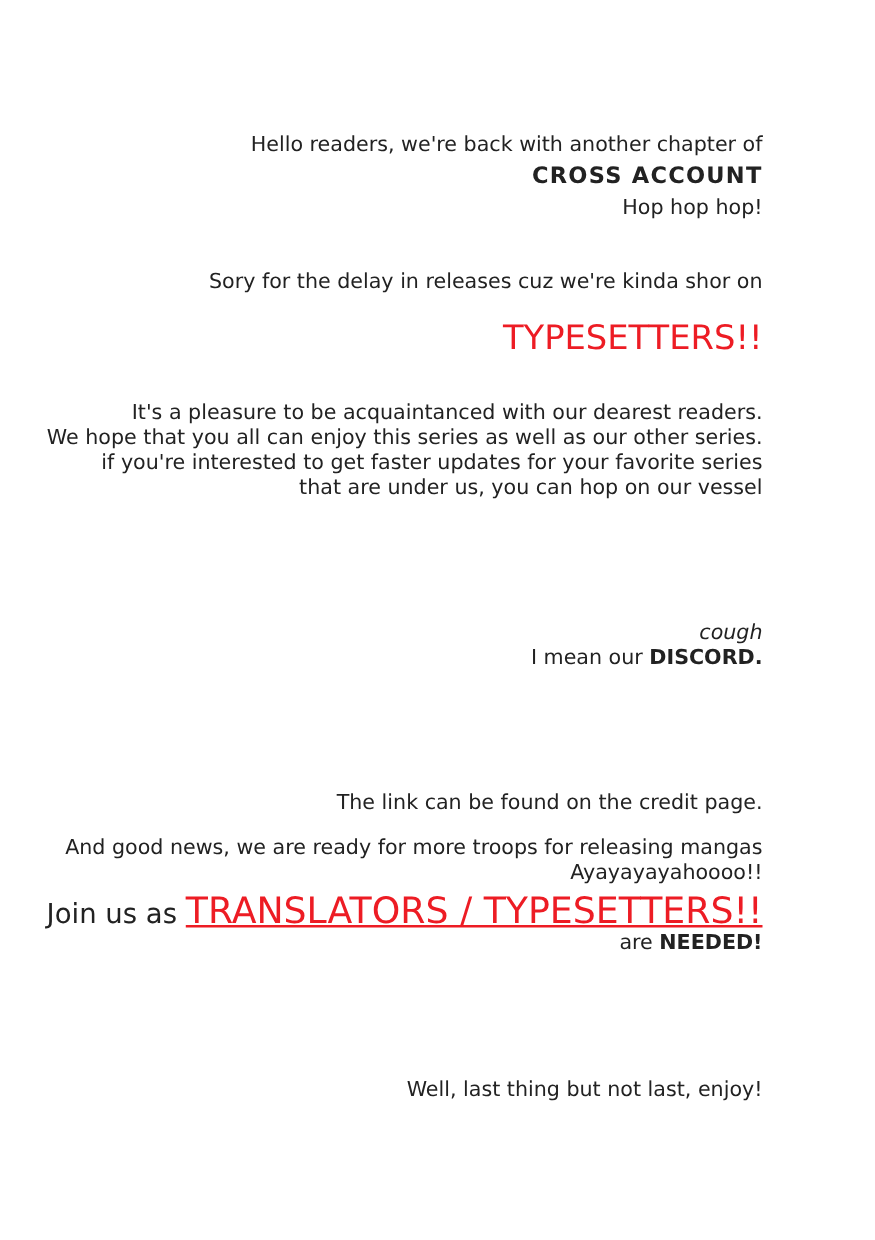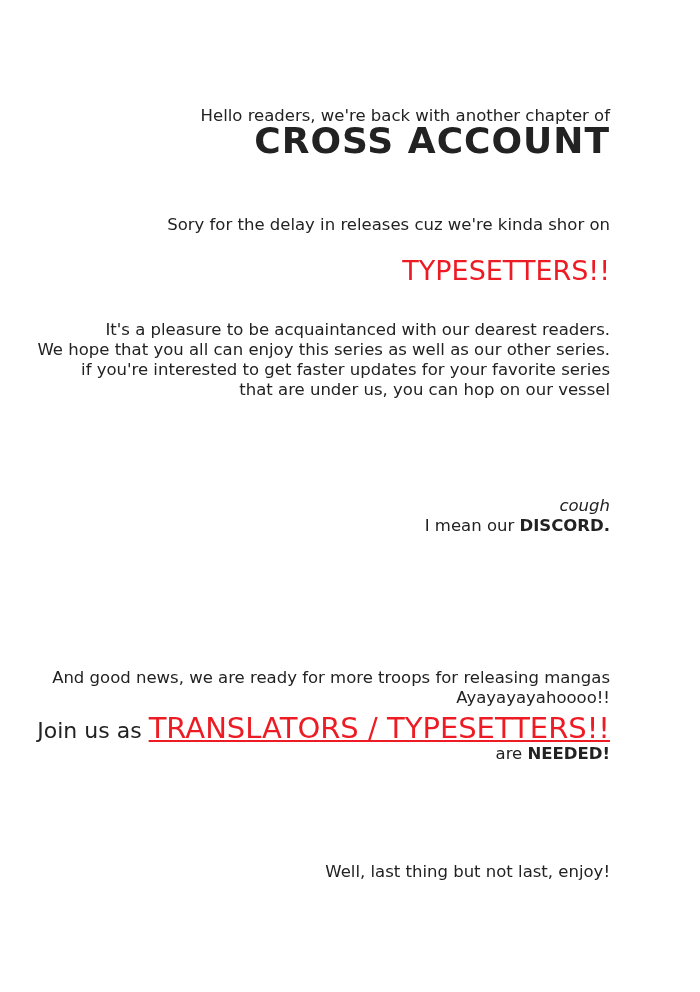--- a/index.html
+++ b/index.html
@@ -21,21 +21,21 @@
     left: 16px;
     width: 594px;
     text-align: right;
   }
   .body-line {
     font-size: 16.5px;
     line-height: 20px;
     white-space: nowrap;
   }
   .big-title {
-    font-size: 36px;
+    font-size: 18px;
     line-height: 30px;
     font-weight: 700;
     letter-spacing: 1px;
     white-space: nowrap;
   }
   .red-big {
     font-size: 27px;
     line-height: 30px;
     color: #ed1c24;
     margin-top: 21px;
@@ -67,39 +67,43 @@
   }
 </style>
 </head>
 <body>
 
 <div class="page">
 
   <div class="block" style="top:106px">
     <div class="body-line">Hello readers, we're back with another chapter of</div>
     <div class="big-title">CROSS ACCOUNT</div>
+    <div class="body-line">Hop hop hop!</div>
   </div>
 
   <div class="block" style="top:215px">
     <div class="body-line">Sory for the delay in releases cuz we're kinda shor on</div>
     <div class="red-big">TYPESETTERS!!</div>
   </div>
 
   <div class="block" style="top:320px">
     <div class="body-line">It's a pleasure to be acquaintanced with our dearest readers.</div>
     <div class="body-line">We hope that you all can enjoy this series as well as our other series.</div>
     <div class="body-line">if you're interested to get faster updates for your favorite series</div>
     <div class="body-line">that are under us, you can hop on our vessel</div>
   </div>
 
   <div class="block" style="top:496px">
     <div class="body-line italic">cough</div>
     <div class="body-line"><span>I mean our </span><span class="bold">DISCORD.</span></div>
   </div>
 
+  <div class="block" style="top:632px">
+    <div class="body-line">The link can be found on the credit page.</div>
+  </div>
 
   <div class="block" style="top:668px">
     <div class="body-line">And good news, we are ready for more troops for releasing mangas</div>
     <div class="body-line">Ayayayayahoooo!!</div>
   </div>
 
   <div class="block" style="top:712px">
     <div class="join-line"><span class="join-prefix">Join us as </span><span class="join-big">TRANSLATORS / TYPESETTERS!!</span></div>
     <div class="body-line"><span>are </span><span class="bold">NEEDED!</span></div>
   </div>

